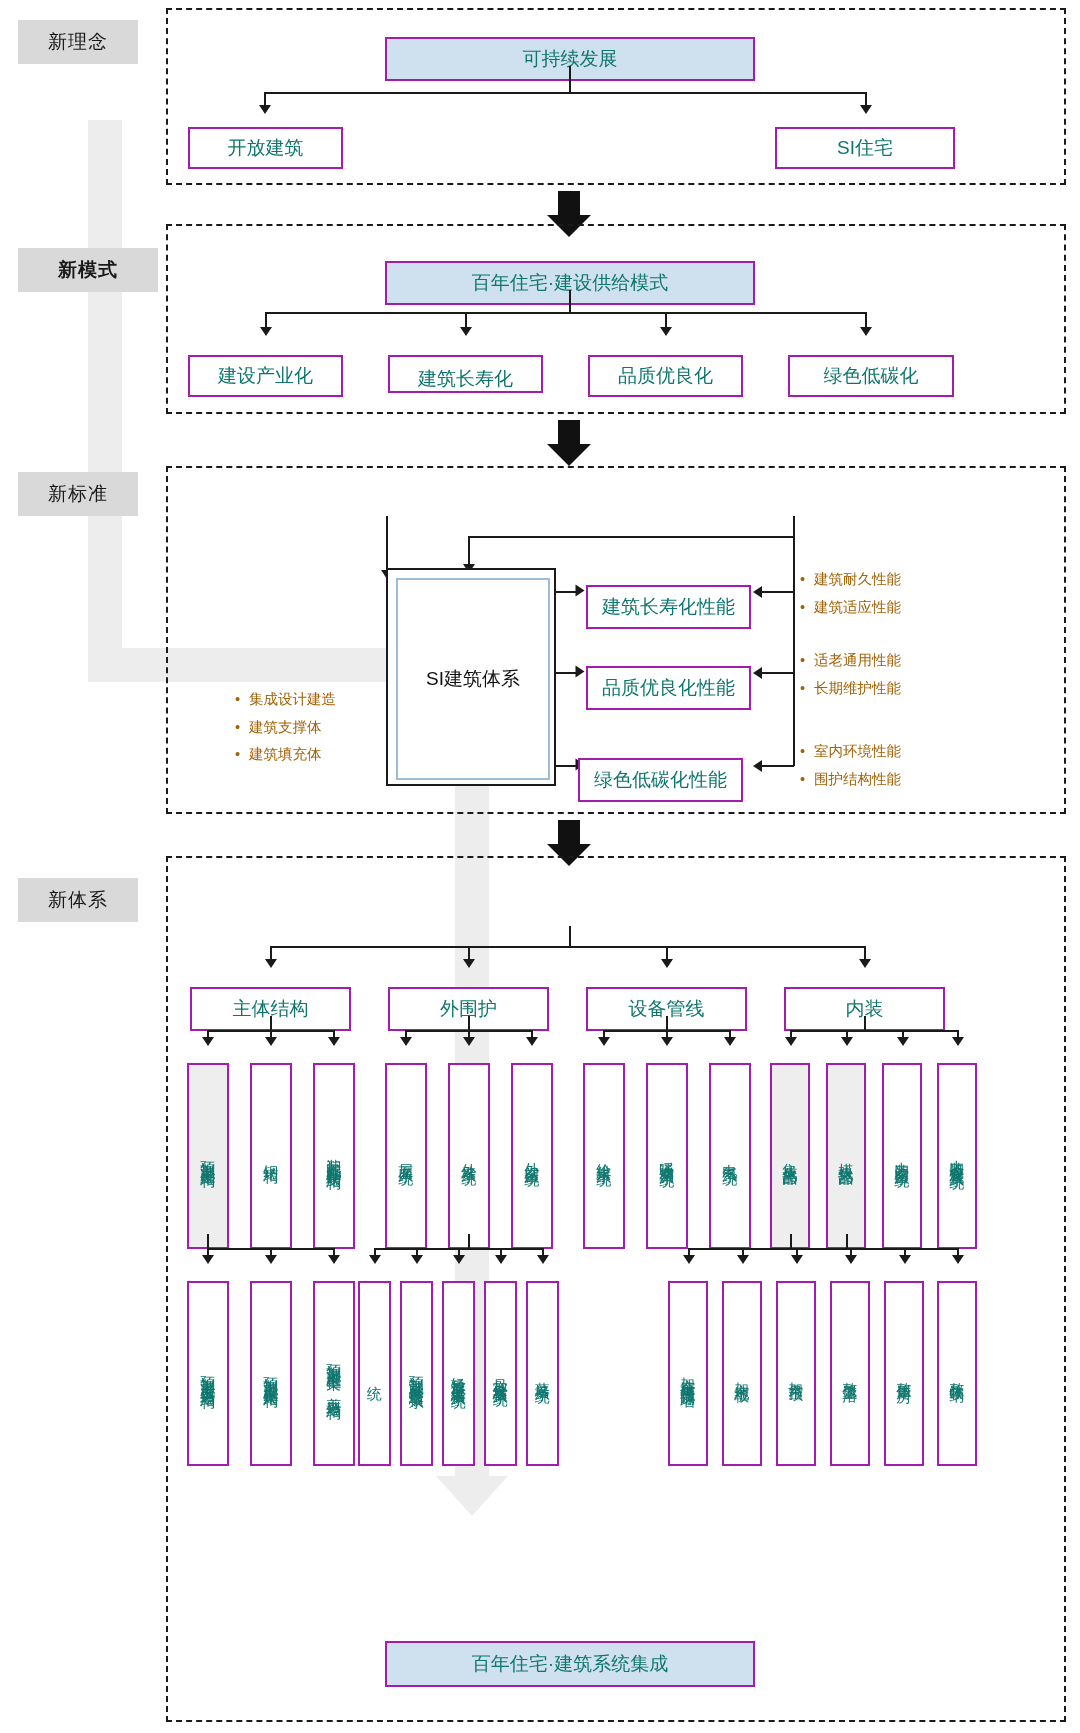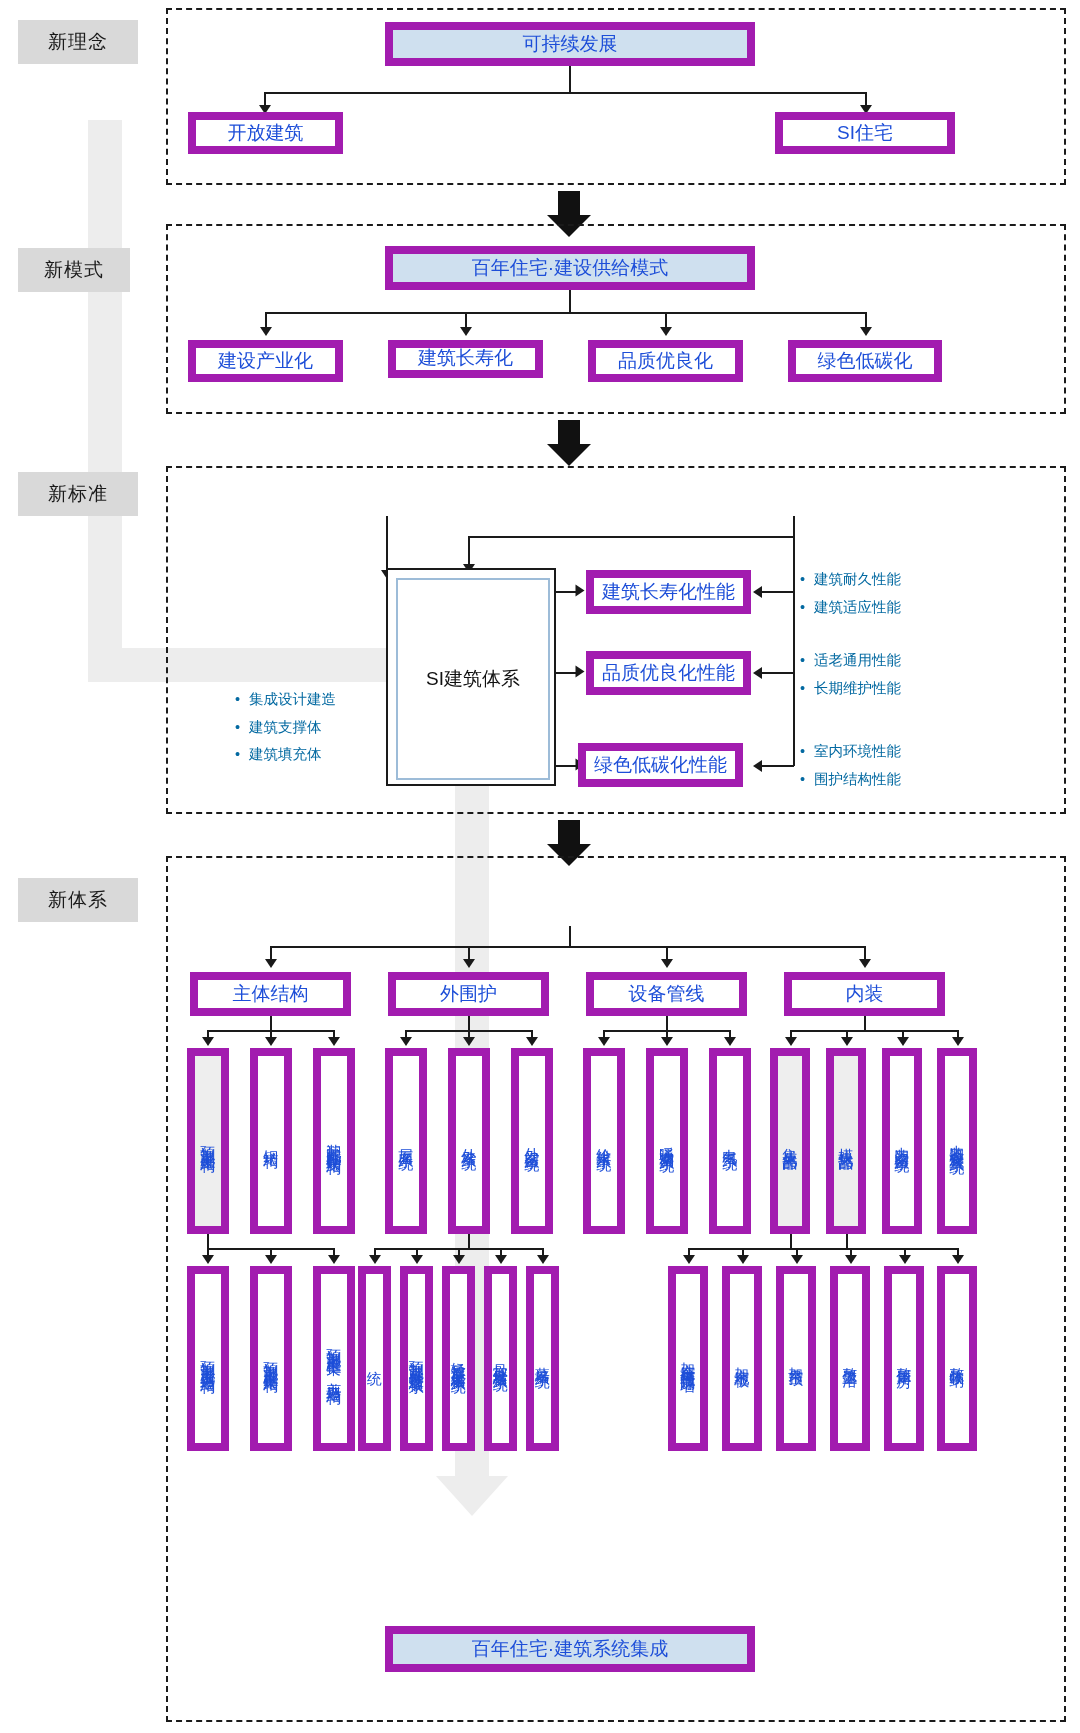--- a/index.html
+++ b/index.html
@@ -14,22 +14,22 @@
     font-size:19px;color:#1a1a1a;letter-spacing:1px;
   }
 
   
   .dashed{
     border:2px dashed #1a1a1a;background:transparent;
   }
 
   
   .box{
-    border:8px solid #a21caf;background:#ffffff;display:flex;align-items:center;justify-content:center;
-    text-align:center;font-size:19px;line-height:1.25;color:#1d4ed8;
+    border:2px solid #a21caf;background:#ffffff;display:flex;align-items:center;justify-content:center;
+    text-align:center;font-size:19px;line-height:1.25;color:#0f766e;margin-top:15px;
   }
   .box.fill{background:#cfe0ef;}
   .box.grey{background:#eeeeee;}
   .box.vtext{
     writing-mode:vertical-rl;text-orientation:upright;letter-spacing:2px;font-size:15px;line-height:1.15;
     padding:6px 0;
   }
   .box.vtext span{white-space:nowrap;}
 
   .si-outer{border:2px solid #1a1a1a;background:#ffffff;}
@@ -52,38 +52,38 @@
   
   .fatarrow{position:absolute;width:44px;}
   .fatarrow .stem{position:absolute;left:11px;top:0;width:22px;height:24px;background:#111;}
   .fatarrow .head{position:absolute;left:0;top:24px;width:0;height:0;border-left:22px solid transparent;border-right:22px solid transparent;border-top:22px solid #111;}
 
   
   .paleband{position:absolute;background:#ededed;}
   .palehead{position:absolute;width:0;height:0;border-left:36px solid transparent;border-right:36px solid transparent;border-top:40px solid #ededed;}
 
   
-  .blist{position:absolute;font-size:14.5px;line-height:1.9;color:#0369a1;}
+  .blist{position:absolute;font-size:14.5px;line-height:1.9;color:#a16207;}
   .blist div{white-space:nowrap;}
   .blist .bul{display:inline-block;width:14px;}
 </style>
 </head>
 <body>
 
 <div id="stage">
 
   <div class="paleband abs" style="left:88px;top:120px;width:34px;height:530px;"></div>
   <div class="paleband abs" style="left:88px;top:648px;width:390px;height:34px;"></div>
   <div class="paleband abs" style="left:455px;top:648px;width:34px;height:830px;"></div>
   <div class="palehead abs" style="left:436px;top:1476px;"></div>
 
   <div class="abs stage-chip" style="left:18px;top:20px;width:120px;height:44px;">
     <span>新理念</span>
   </div>
-  <div class="abs stage-chip" style="left:18px;top:248px;width:112px;height:44px;">
+  <div class="abs stage-chip" style="left:18px;top:248px;width:140px;height:44px;font-weight:bold;">
     <span>新模式</span>
   </div>
   <div class="abs stage-chip" style="left:18px;top:472px;width:120px;height:44px;">
     <span>新标准</span>
   </div>
   <div class="abs stage-chip" style="left:18px;top:878px;width:120px;height:44px;">
     <span>新体系</span>
   </div>
 
   <div class="abs dashed" style="left:166px;top:8px;width:900px;height:177px;"></div>
@@ -130,21 +130,21 @@
 
   <div class="abs box" style="left:188px;top:340px;width:155px;height:42px;">
     <span>建设产业化</span>
   </div>
   <div class="abs box" style="left:388px;top:340px;width:155px;height:38px;align-items:flex-end;">
     <span>建筑长寿化</span>
   </div>
   <div class="abs box" style="left:588px;top:340px;width:155px;height:42px;">
     <span>品质优良化</span>
   </div>
-  <div class="abs box" style="left:788px;top:340px;width:154px;height:42px;">
+  <div class="abs box" style="left:788px;top:340px;width:166px;height:42px;">
     <span>绿色低碳化</span>
   </div>
 
   <div class="fatarrow abs" style="left:547px;top:420px;height:46px;">
     <div class="stem"></div>
       <div class="head"></div>
   </div>
 
   <div class="abs dashed" style="left:166px;top:466px;width:900px;height:348px;"></div>
 

